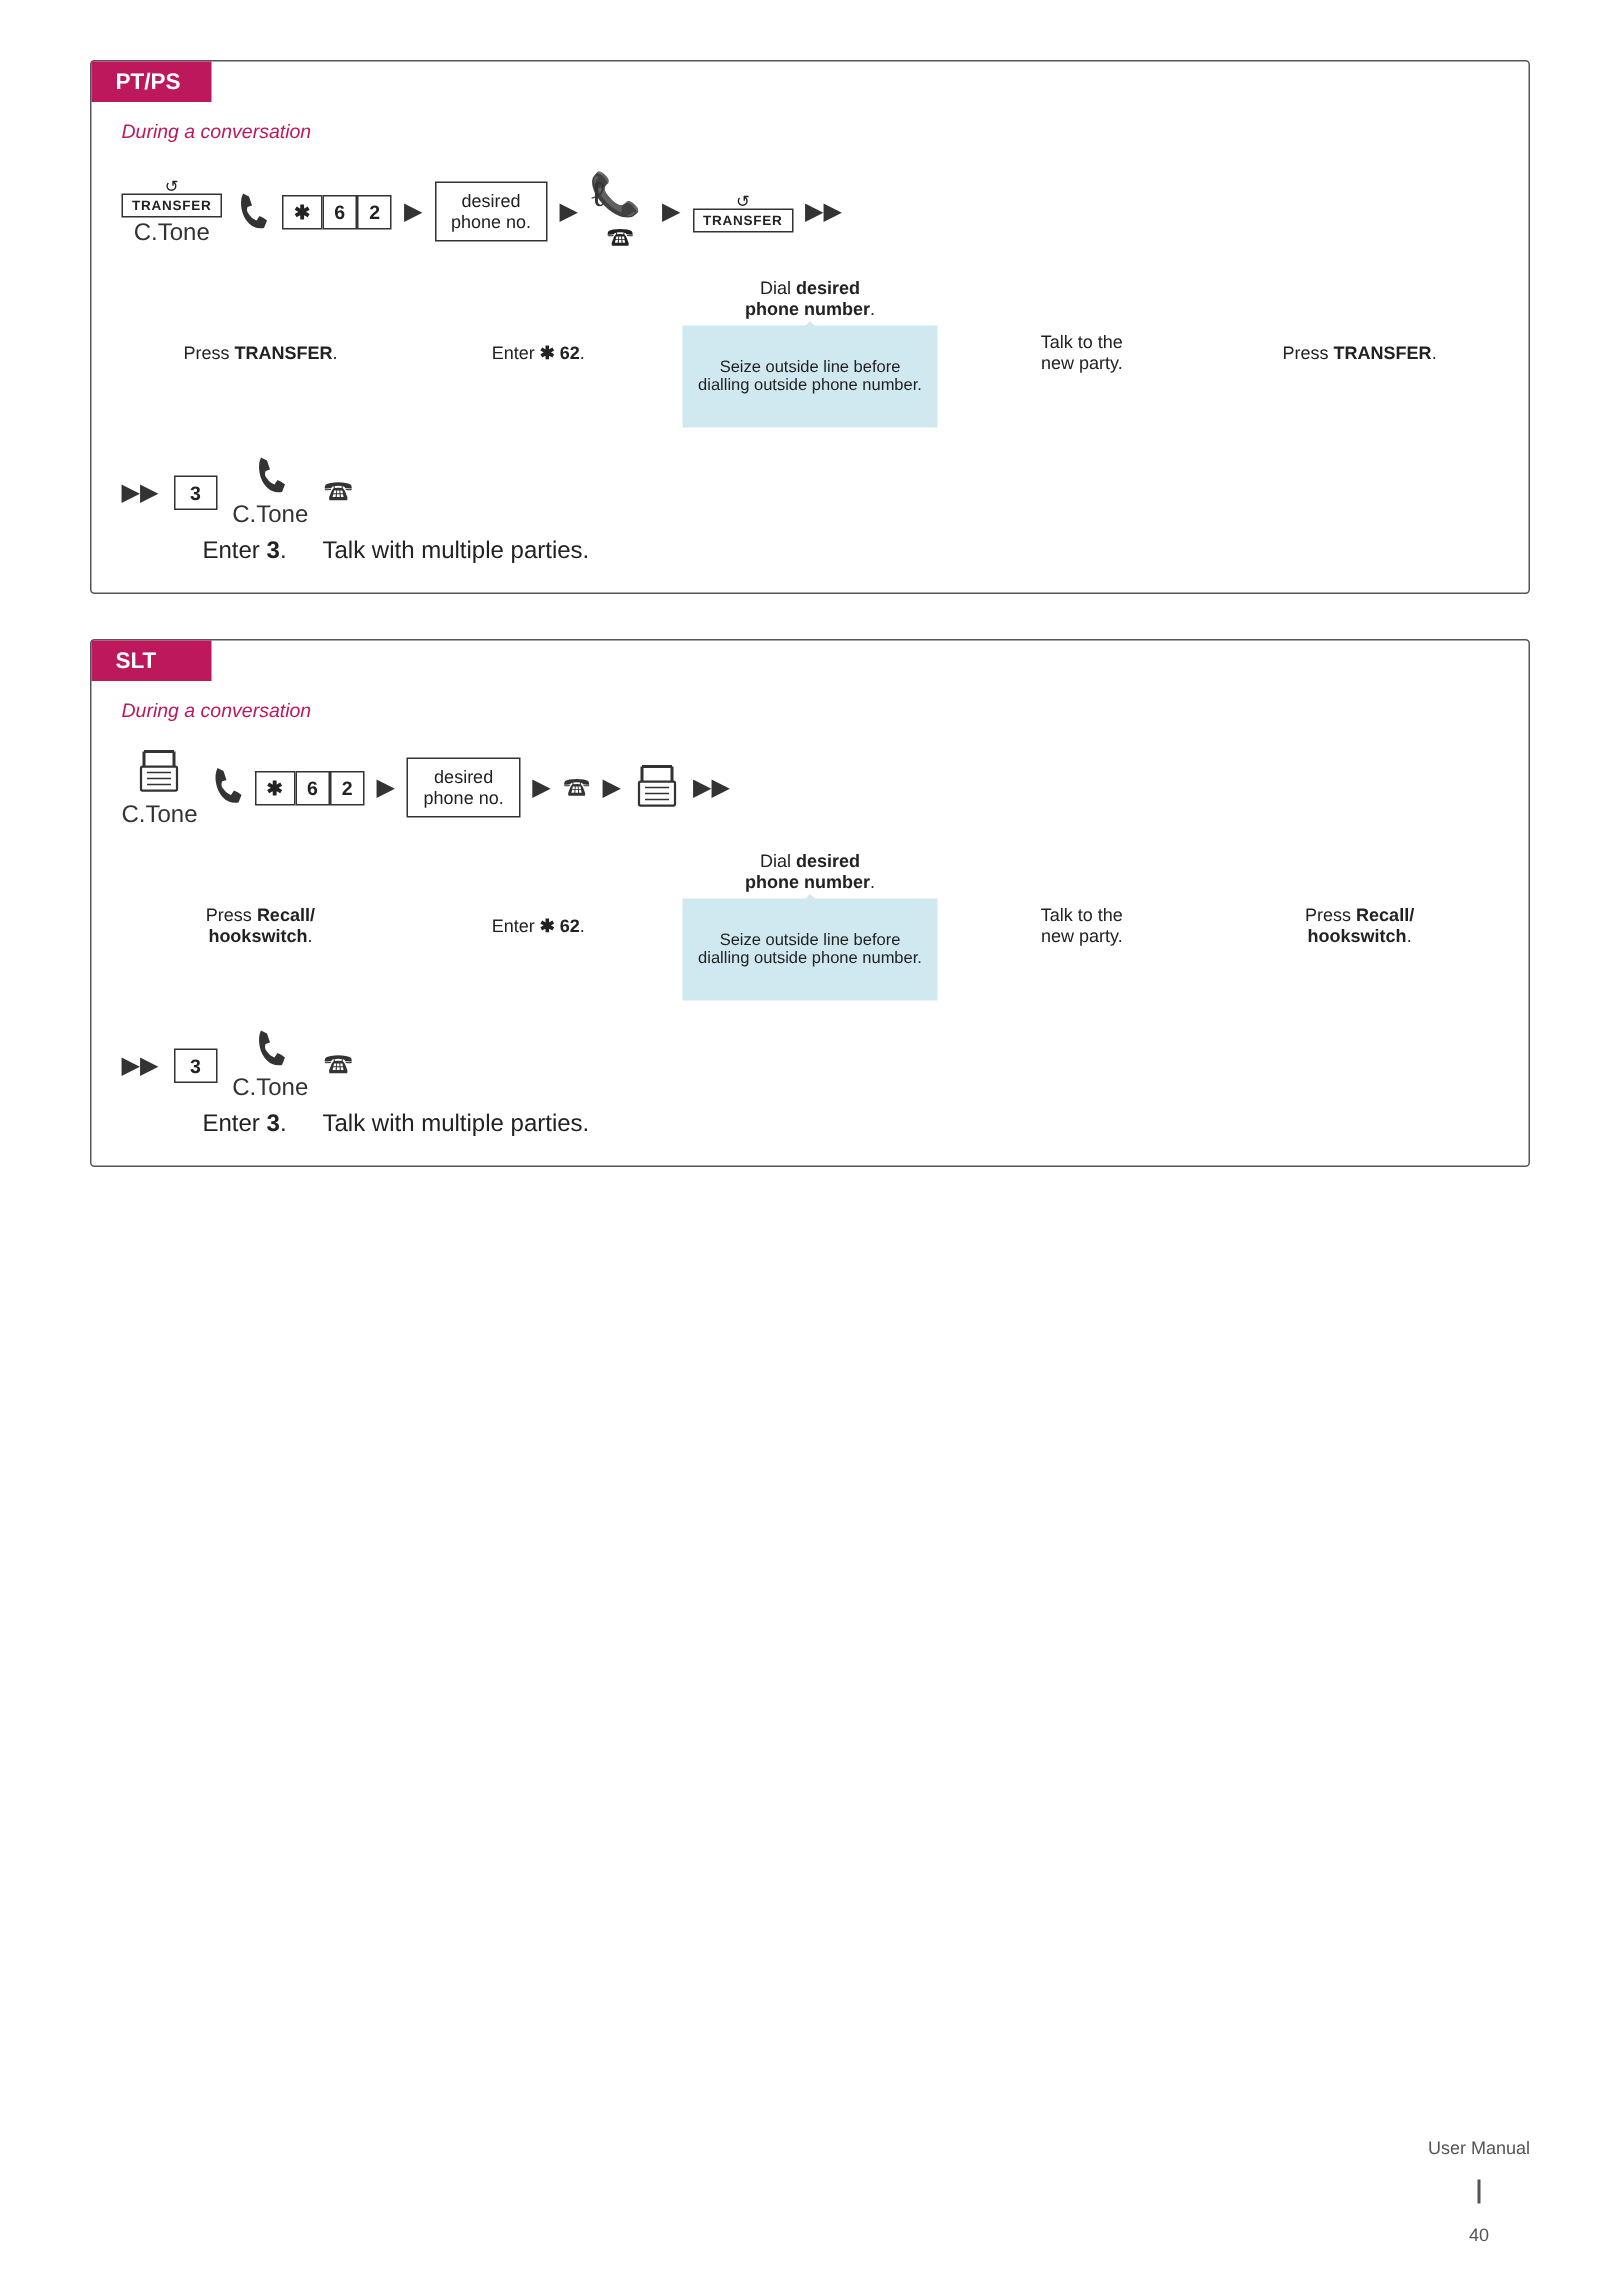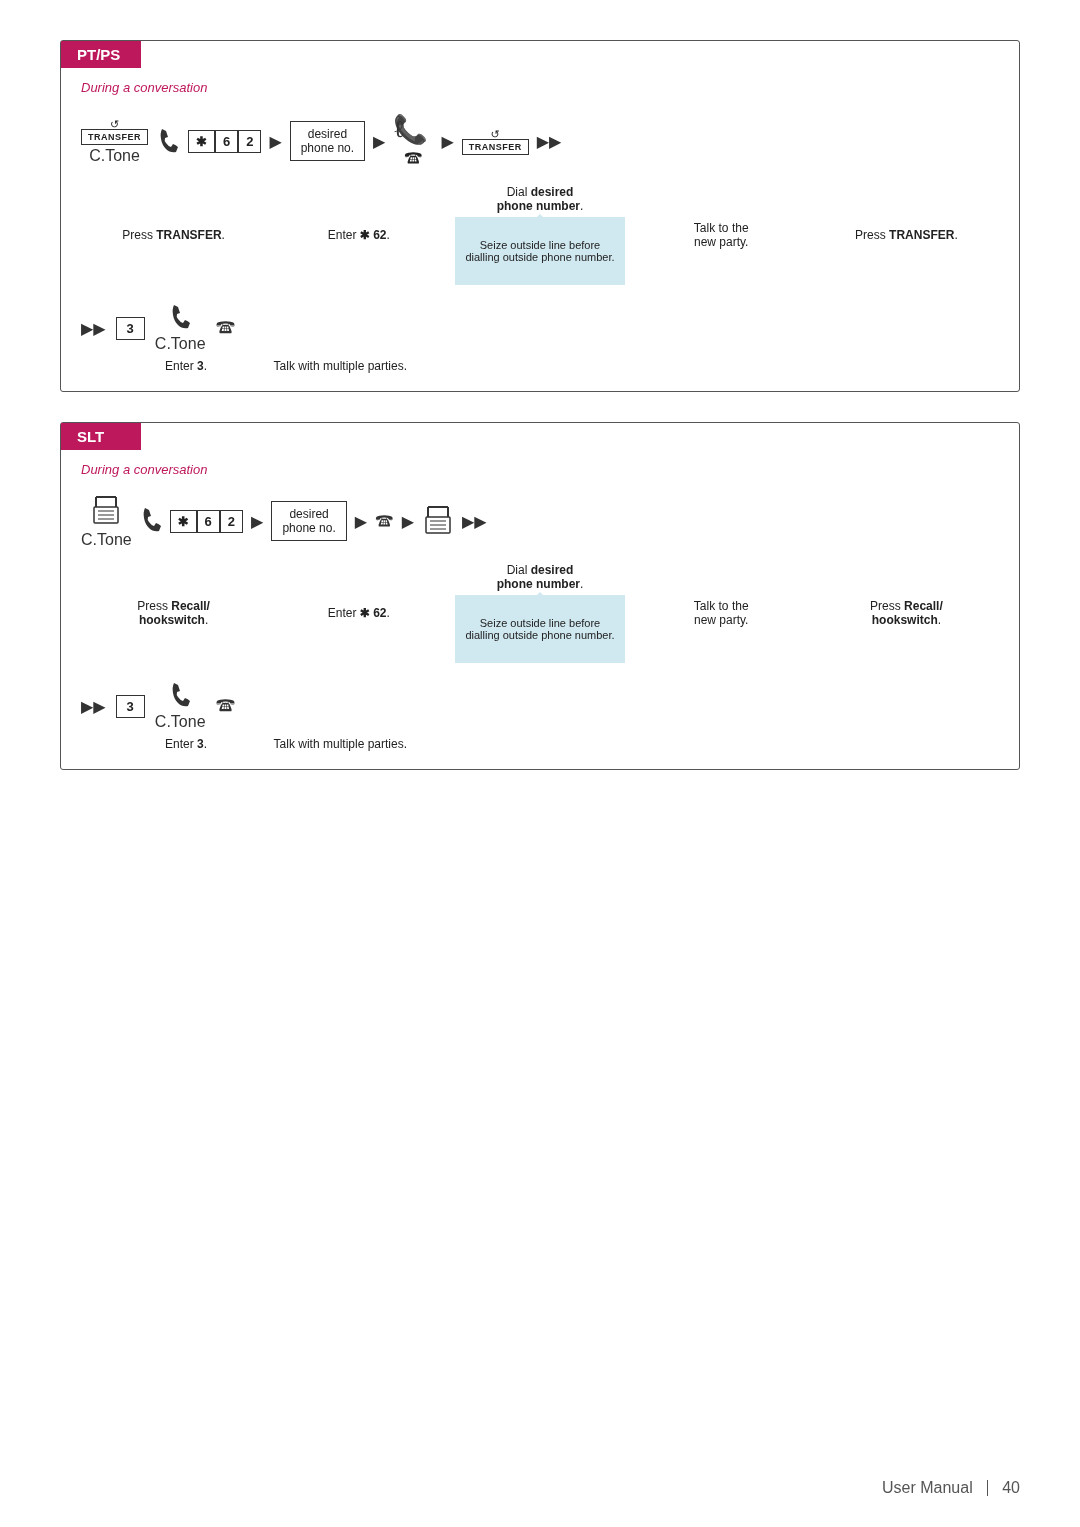--- a/index.html
+++ b/index.html
@@ -154,37 +154,38 @@
     }
 
     .second-desc-row {
       display: flex;
       align-items: flex-start;
       gap: 0;
       margin: 4px 20px 0 20px;
     }
 
     .second-desc-cell {
-      font-size: 12px;
+      font-size: 16px;
       color: #222;
-      text-align: right;
+      text-align: left;
       padding: 0 4px;
     }
 
     .second-desc-cell b { font-weight: bold; }
 
     .page-footer {
       position: absolute;
       bottom: 30px;
       right: 60px;
-      font-size: 16px;
+      font-size: 12px;
       color: #555;
       display: flex;
       align-items: center;
       gap: 14px;
+      flex-direction: column;
     }
 
     .footer-divider {
       width: 1.5px;
       height: 16px;
       background: #555;
       display: inline-block;
     }
 
     

